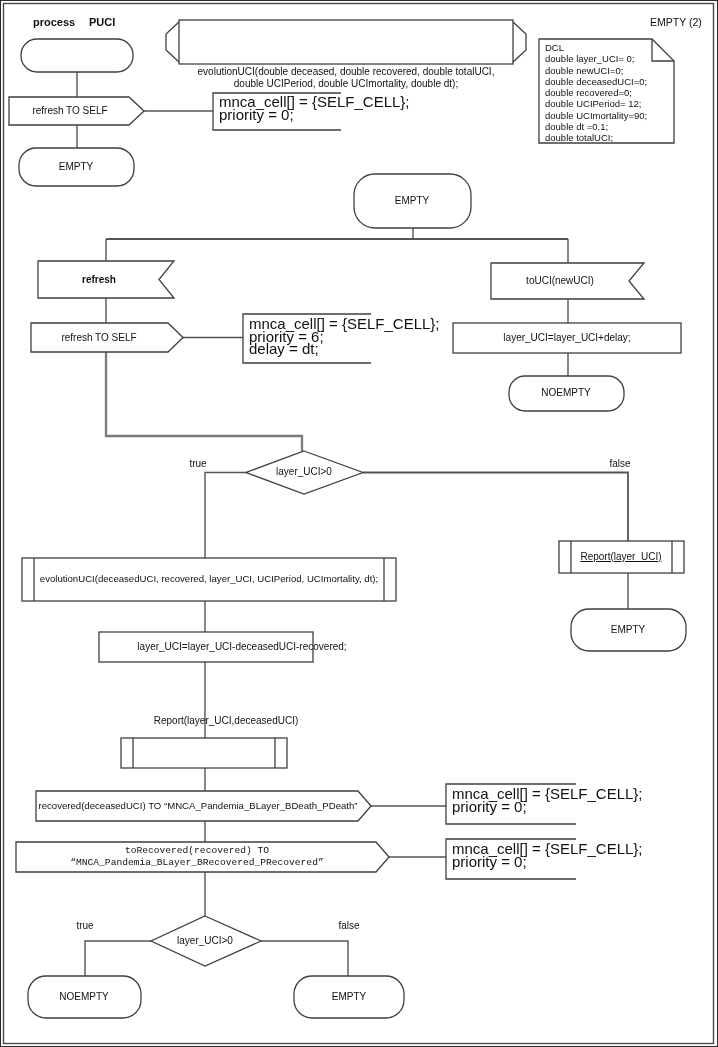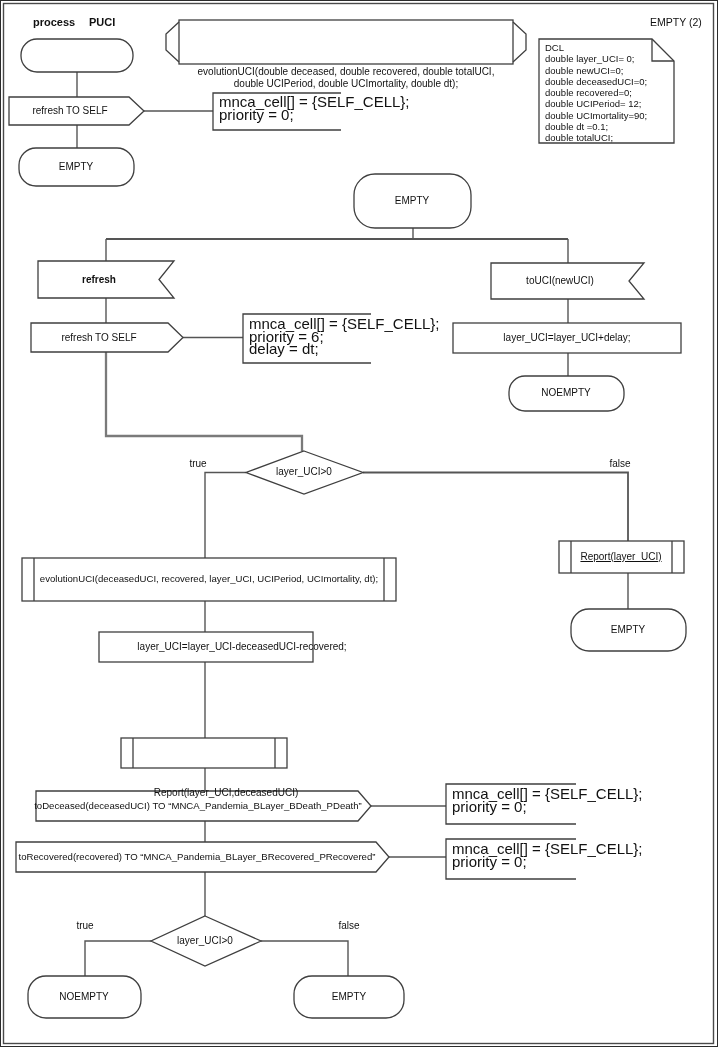--- a/index.html
+++ b/index.html
@@ -174,27 +174,27 @@
   <div class="lbl" style="left:559px;top:280px;">toUCI(newUCI)</div>
   <div class="lbl" style="left:566px;top:337px;">layer_UCI=layer_UCI+delay;</div>
   <div class="lbl" style="left:565px;top:392px;">NOEMPTY</div>
 
   <div class="lbl" style="left:303px;top:471px;">layer_UCI&gt;0</div>
   <div class="lbl" style="left:197px;top:463px;">true</div>
   <div class="lbl" style="left:619px;top:463px;">false</div>
 
   <div class="lbl small" style="left:208px;top:578px;width:419px;">evolutionUCI(deceasedUCI, recovered, layer_UCI, UCIPeriod, UCImortality, dt);</div>
   <div class="lbl" style="left:205px;top:646px;width:220px;margin-left:36px;">layer_UCI=layer_UCI-deceasedUCI-recovered;</div>
-  <div class="lbl" style="left:203px;top:792px;padding-left:44px;">Report(layer_UCI,deceasedUCI)</div>
-
-  <div class="lbl small" style="left:197px;top:805px;width:330px;">toDeceased(deceasedUCI) TO “MNCA_Pandemia_BLayer_BDeath_PDeath”</div>
+  <div class="lbl" style="left:203px;top:720px;padding-left:44px;">Report(layer_UCI,deceasedUCI)</div>
+
+  <div class="lbl small" style="left:197px;top:805px;width:330px;">recovered(deceasedUCI) TO “MNCA_Pandemia_BLayer_BDeath_PDeath”</div>
   <div class="note" style="left:451px;top:787px;">mnca_cell[] = {SELF_CELL};
 priority = 0;</div>
 
-  <div class="lbl small" style="left:196px;top:856px;width:368px;">toRecovered(recovered) TO “MNCA_Pandemia_BLayer_BRecovered_PRecovered”</div>
+  <div class="lbl small" style="left:196px;top:856px;width:368px;font-family:Liberation Mono, monospace;">toRecovered(recovered) TO “MNCA_Pandemia_BLayer_BRecovered_PRecovered”</div>
   <div class="note" style="left:451px;top:842px;">mnca_cell[] = {SELF_CELL};
 priority = 0;</div>
 
   <div class="lbl" style="left:204px;top:940px;">layer_UCI&gt;0</div>
   <div class="lbl" style="left:84px;top:925px;">true</div>
   <div class="lbl" style="left:348px;top:925px;">false</div>
 
   <div class="lbl" style="left:83px;top:996px;">NOEMPTY</div>
   <div class="lbl" style="left:348px;top:996px;">EMPTY</div>
 

